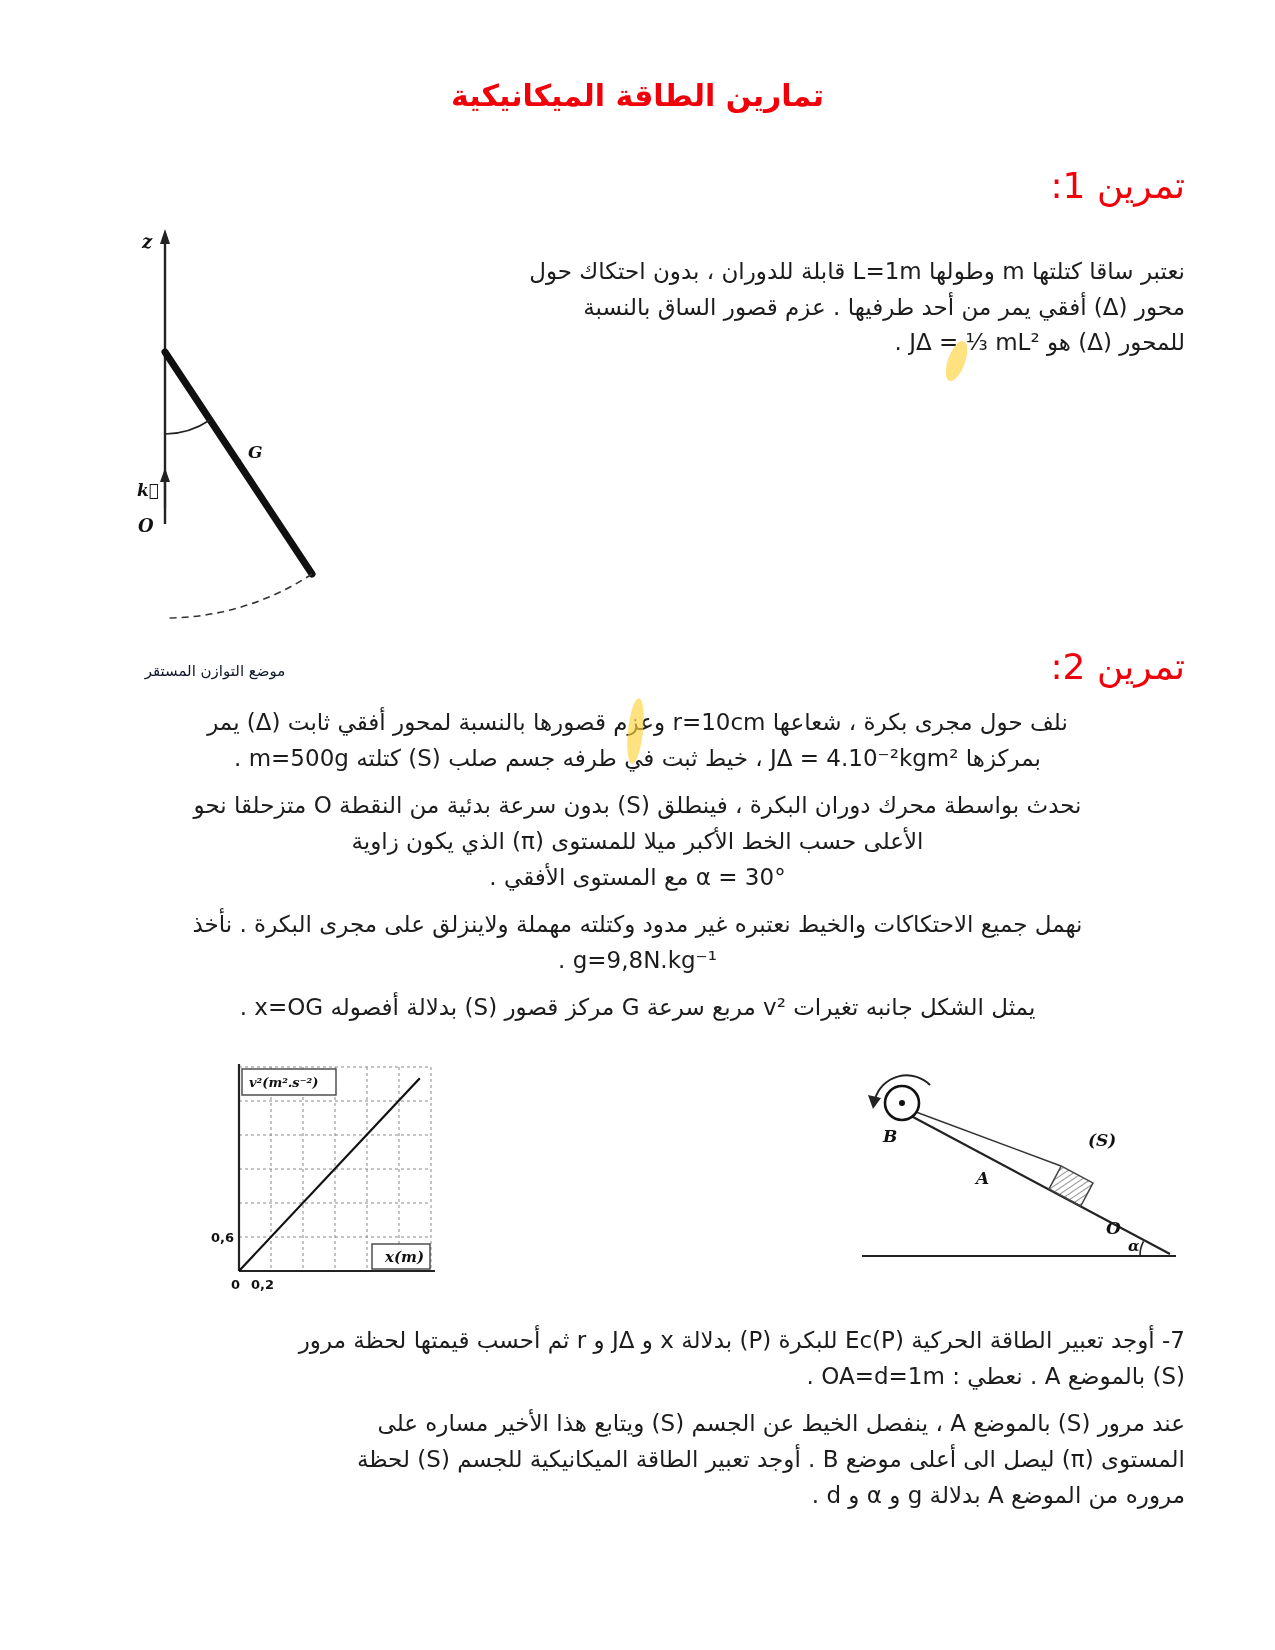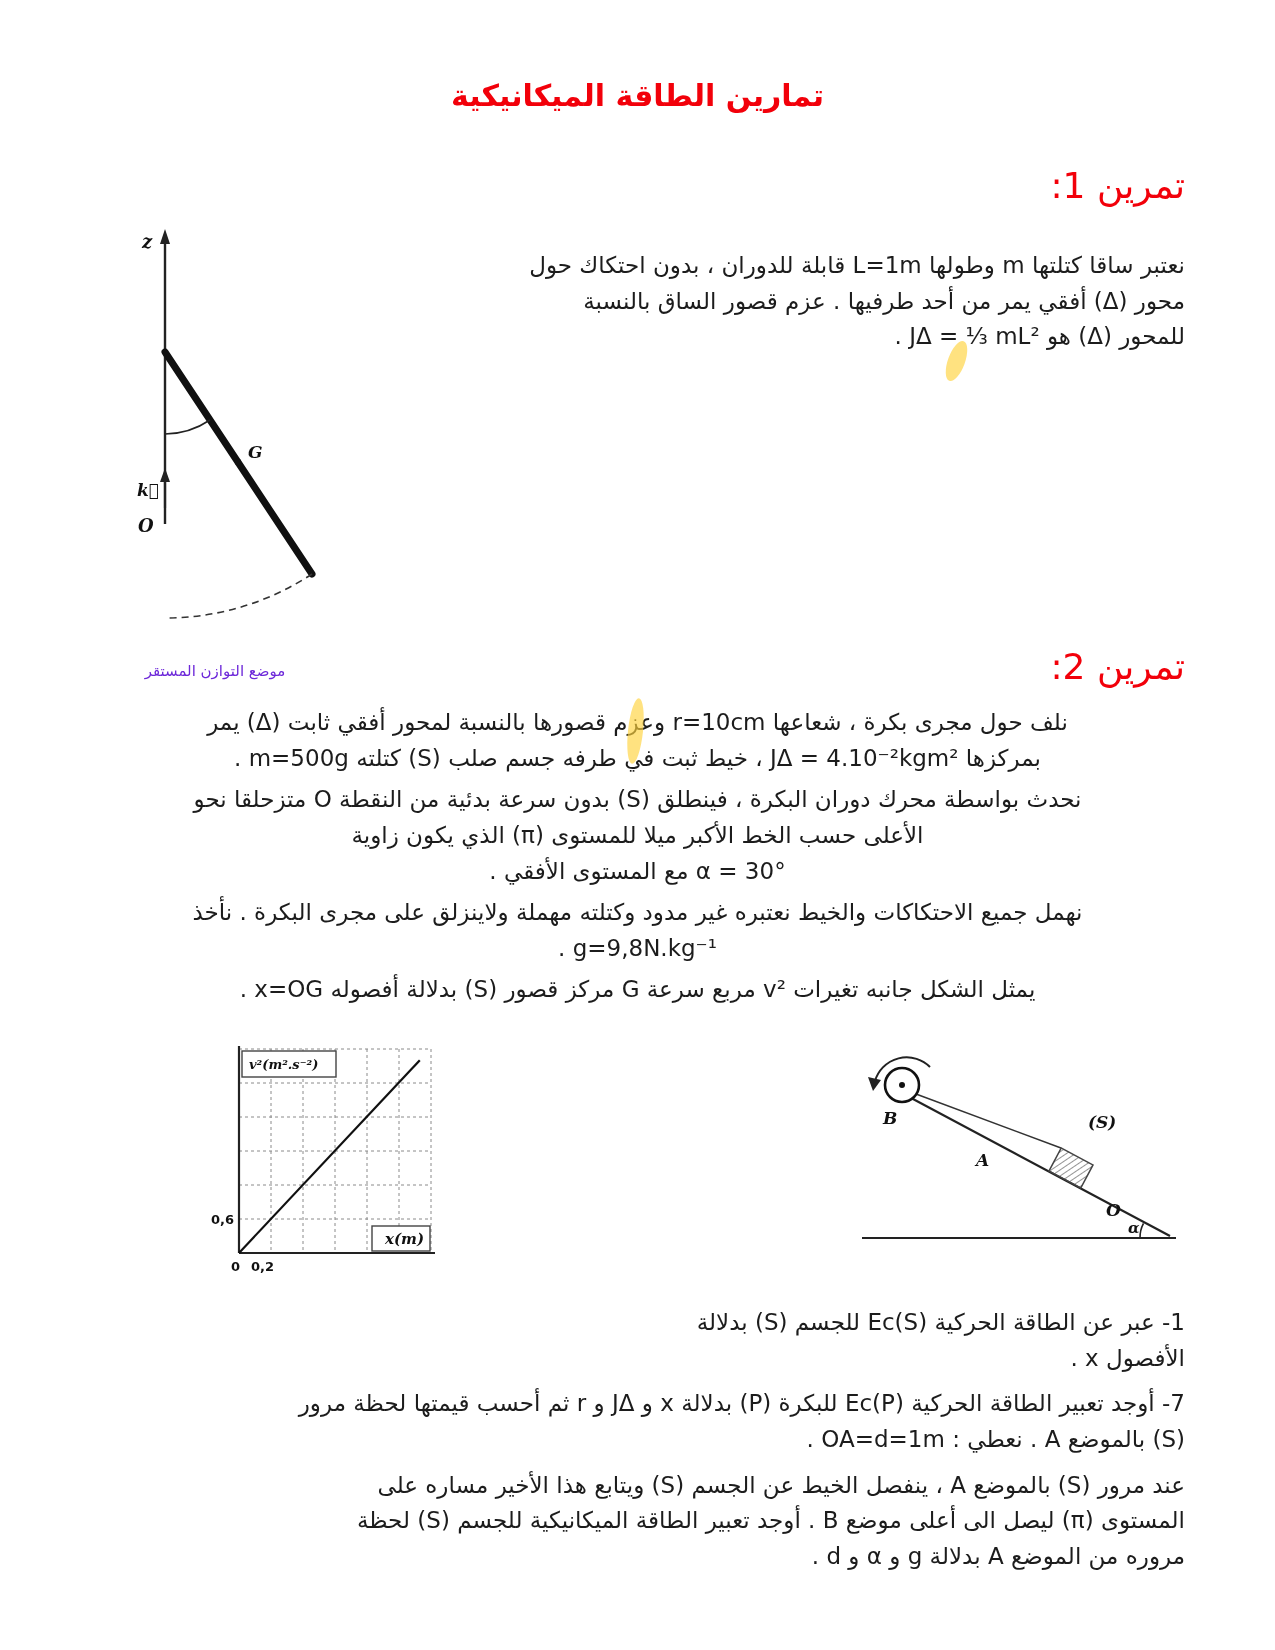--- a/index.html
+++ b/index.html
@@ -13,24 +13,24 @@
     font-weight:bold; margin:0 0 52px 0;
   }
   .ex-heading {
     direction:rtl; text-align:right; color:#f2000a; font-size:36px;
     font-weight:400; margin:0 0 12px 0;
   }
   .ex-heading.ex2 { margin-top:-34px; margin-bottom:18px; }
   .ex1-row { display:flex; align-items:flex-start; }
   .fig-pendulum { flex:none; width:250px; margin:6px 95px 0 0; }
   .fig-pendulum figcaption, .figcap {
-    font-size:15px; color:#6d28d9; text-align:center; margin-top:4px; direction:rtl;
+    font-size:15px; color:#0f172a; text-align:center; margin-top:4px; direction:rtl;
   }
   .ex1-text { flex:1; direction:rtl; text-align:right; font-size:23px; line-height:1.55; margin-top:24px; }
-  .ex1-text p, .ex2-text p, .questions p { margin:6px 0 26px 0; white-space:pre-line; }
+  .ex1-text p, .ex2-text p, .questions p { margin:12px 0 26px 0; white-space:pre-line; }
   .ex2-text { direction:rtl; text-align:center; font-size:23px; line-height:1.55; }
   .ex2-text p { margin-bottom:2px; }
   .figs-row { display:flex; justify-content:space-between; align-items:flex-start; margin:30px 0 18px 0; }
   .fig-graph { margin-left:119px; }
   .fig-incline { margin-top:6px; }
   .questions { direction:rtl; text-align:right; font-size:23px; line-height:1.55; }
   .questions p { margin-bottom:10px; }
   figure { margin:0; padding:0; }
   .figtext { font-family:"DejaVu Serif", serif; font-style:italic; font-weight:bold; fill:#111; }
   .grid { stroke:#8a8a8a; stroke-width:1; stroke-dasharray:3 3; fill:none; }
@@ -162,22 +162,20 @@
 
         <text x="256" y="172" font-size="17" class="figtext">O</text>
 
         <path d="M 290 194 A 30 30 0 0 1 293.5 179.4" fill="none" stroke="#222" stroke-width="1.6"></path>
         <text x="278" y="189" font-size="15" class="figtext">α</text>
       </svg>
     </figure>
   </div>
 
   <div class="questions">
-    <p>1- عبر عن الطاقة الحركية Ec(S) للجسم (S) بدلالة
-الأفصول x .</p>
     <p>7- أوجد تعبير الطاقة الحركية Ec(P) للبكرة (P) بدلالة x و JΔ و r ثم أحسب قيمتها لحظة مرور
 (S) بالموضع A . نعطي : OA=d=1m .</p>
     <p>عند مرور (S) بالموضع A ، ينفصل الخيط عن الجسم (S) ويتابع هذا الأخير مساره على
 المستوى (π) ليصل الى أعلى موضع B . أوجد تعبير الطاقة الميكانيكية للجسم (S) لحظة
 مروره من الموضع A بدلالة g و α و d .</p>
   </div>
 
   <div class="hl hl1"></div>
   <div class="hl hl2"></div>
 

